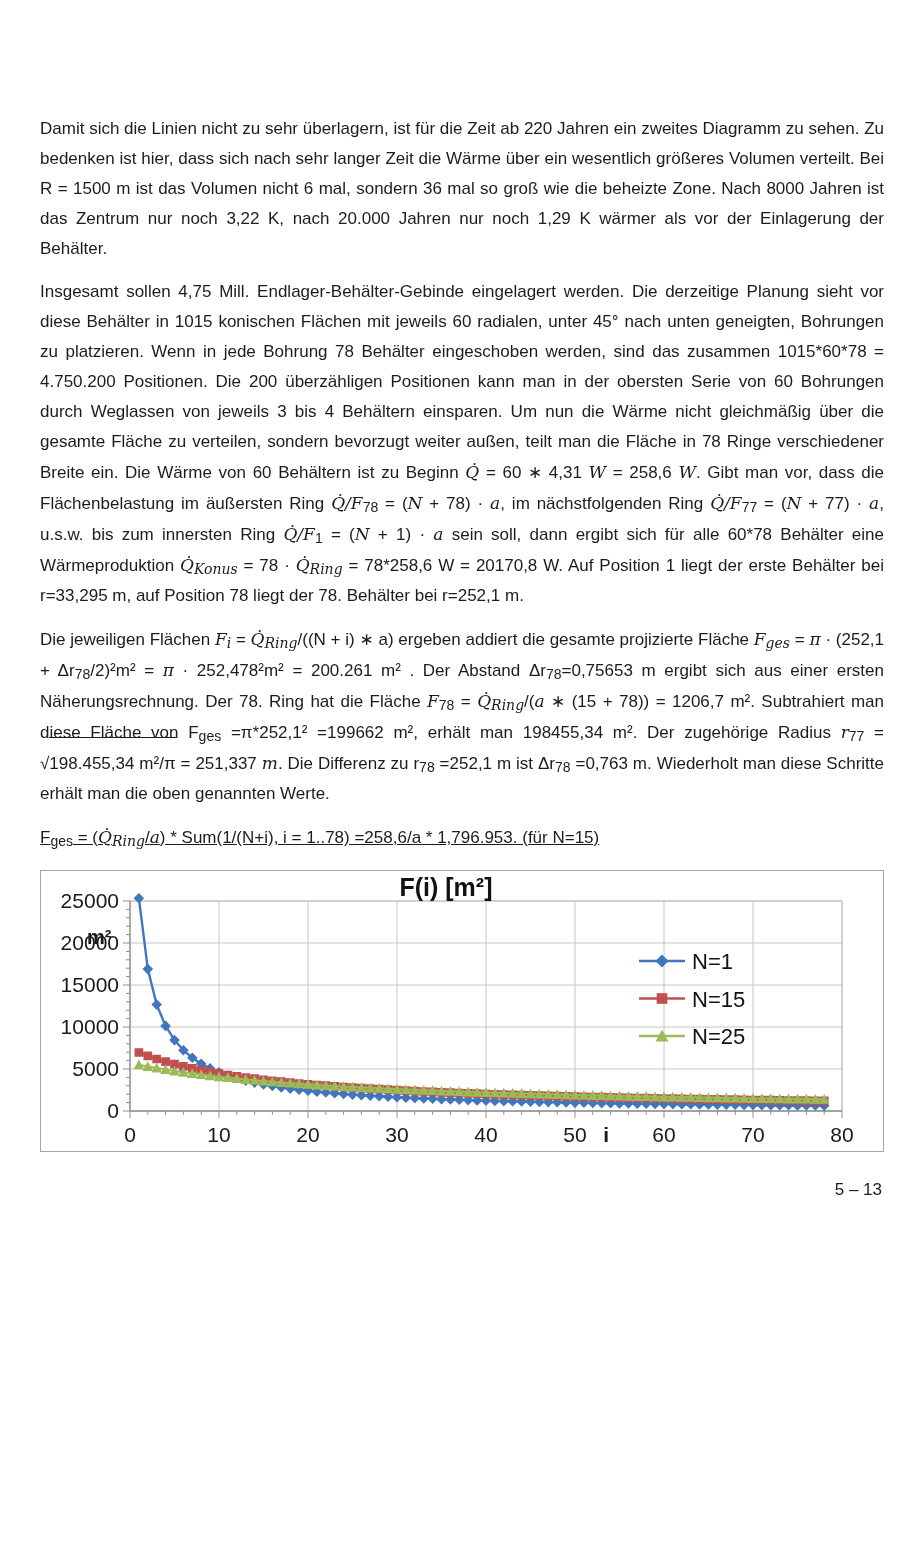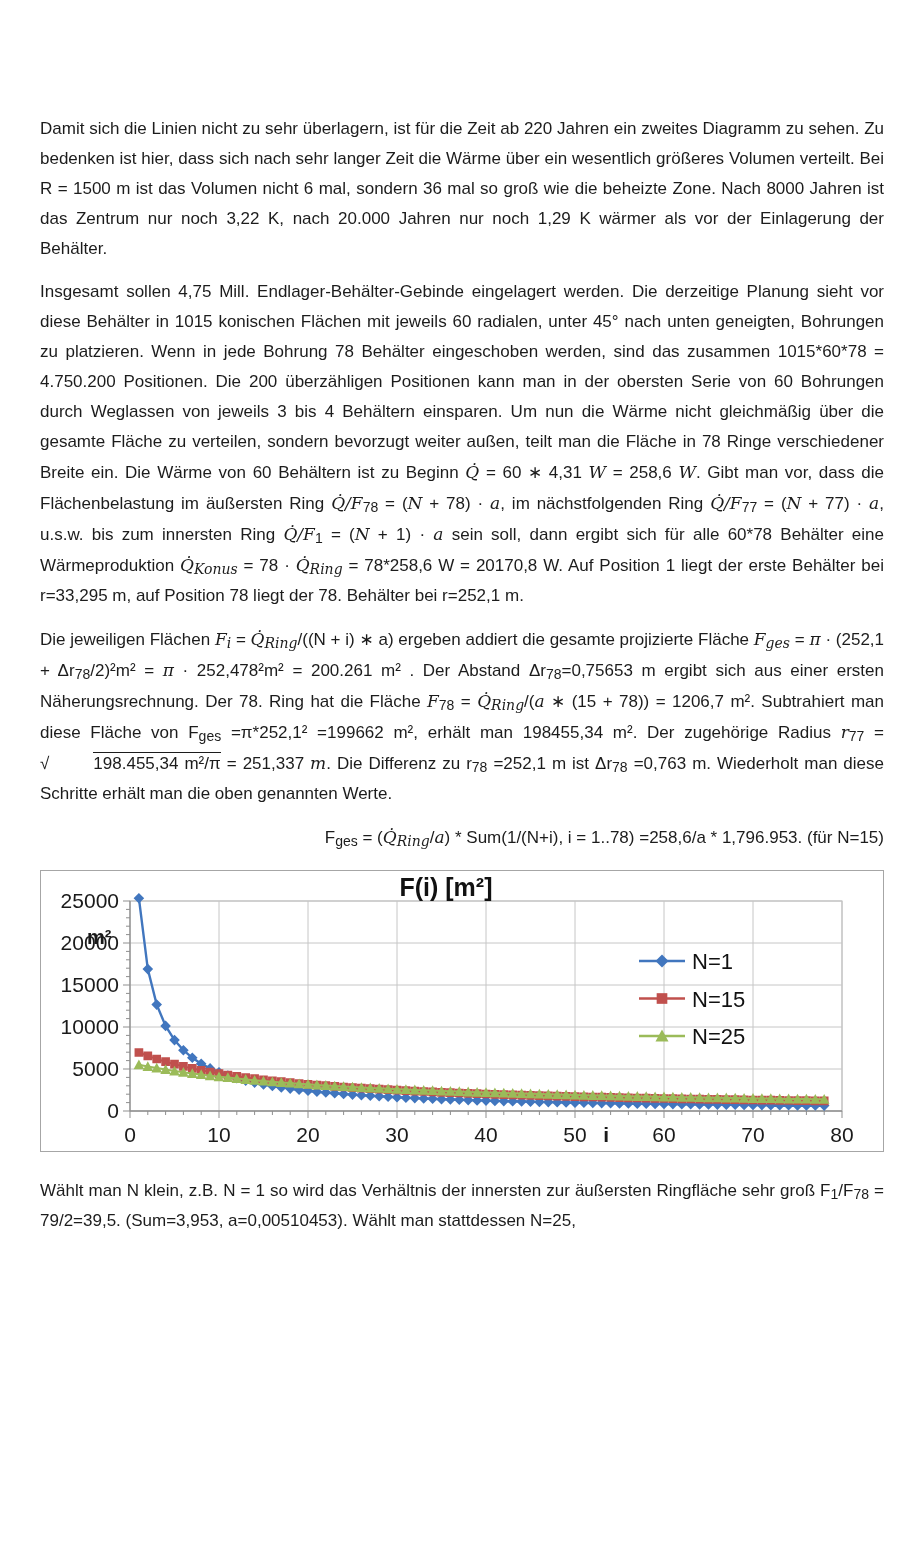--- a/index.html
+++ b/index.html
@@ -3,24 +3,24 @@
 <meta charset="utf-8">
 <style>
   html,body{margin:0;padding:0;}
   body{
     width:920px;height:1562px;background:#ffffff;
     font-family:"Liberation Sans",sans-serif;color:#1c1c1c;
     overflow:hidden;
   }
   .page{padding:114px 36px 0 40px;width:844px;box-sizing:content-box;}
   p.body{font-size:17px;line-height:30px;text-align:justify;margin:0 0 13px 0;}
-  p.formula{font-size:17px;line-height:31px;text-align:right;margin:0;}
+  p.formula{font-size:17px;line-height:31px;text-align:left;margin:0;text-decoration:underline;}
   p i{font-family:"DejaVu Serif",serif;font-style:italic;}
   sub{font-size:14px;vertical-align:-3px;line-height:0;}
-  .ov{border-top:1.4px solid #1c1c1c;padding-top:1px;margin-left:44px;}
+  .ov{border-top:1.4px solid #1c1c1c;padding-top:16px;}
   .chart-wrap{
     width:844px;height:282px;box-sizing:border-box;background:#ffffff;
     border:1.6px solid #a6a6a6;margin:17px 0 24px 0;
   }
   .chart-wrap svg{display:block;}
   .pagenum{font-size:17px;text-align:right;margin-top:28px;padding-right:2px;}
 </style>
 </head>
 <body>
 
@@ -168,14 +168,14 @@
           </g>
           <g>
             <line x1="598" y1="165" x2="644" y2="165" stroke="#9bbb59" stroke-width="2.6"></line>
             <path d="M621 158.5L627.5 170.525L614.5 170.525Z" fill="#9bbb59"></path>
             <text x="651" y="173" font-family="&quot;Liberation Sans&quot;,sans-serif" font-size="22" fill="#111">N=25</text>
           </g>
         </g>
       </svg>
   </div>
 
-  <p class="body">Wählt man N klein, z.B. N = 1 so wird das Verhältnis der innersten zur äußersten Ringfläche sehr groß F<sub>1</sub>/F<sub>78</sub> = 79/2=39,5. (Sum=3,953, a=0,00510453). Wählt man stattdessen N=25,</p>
+  <div class="pagenum">5 – 13</div>
 </div>
 
 </body></html>

